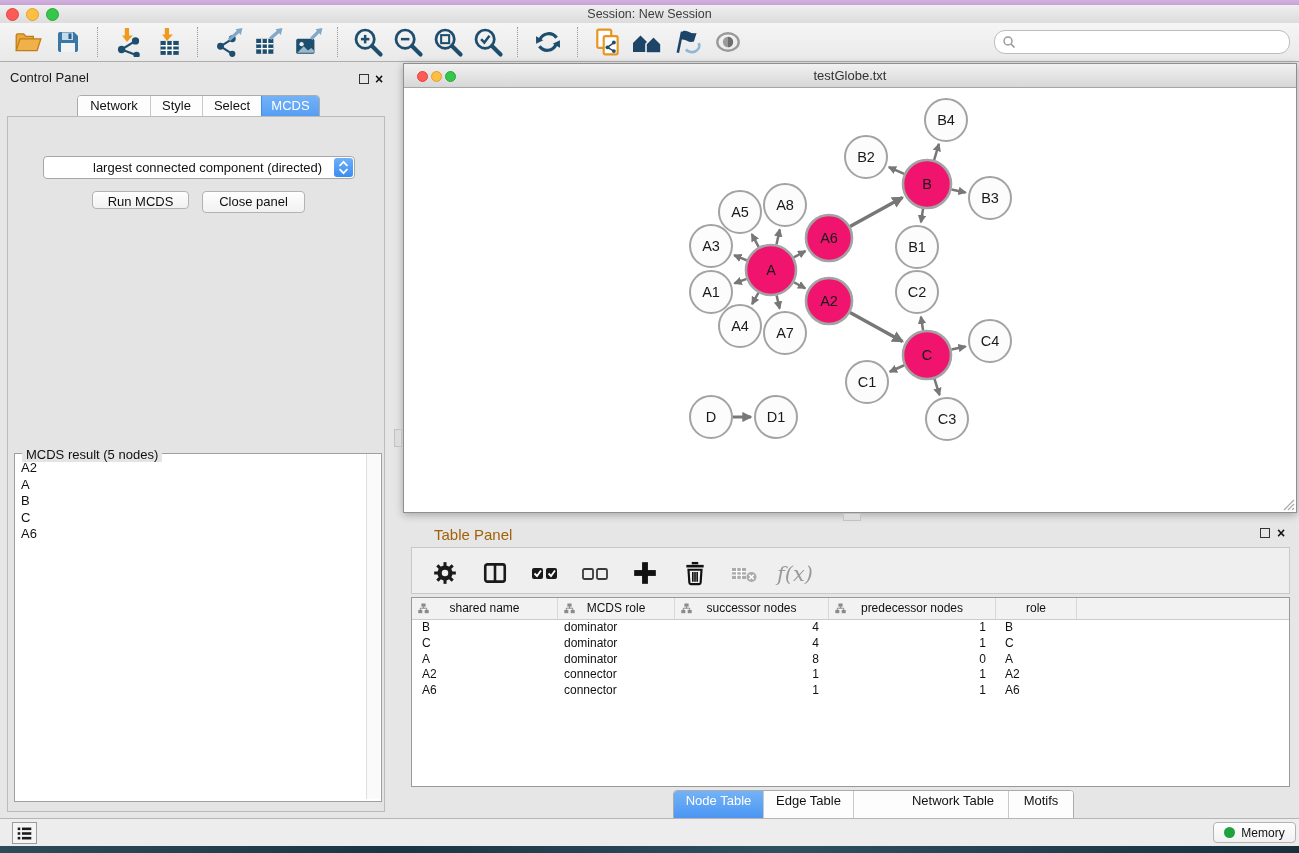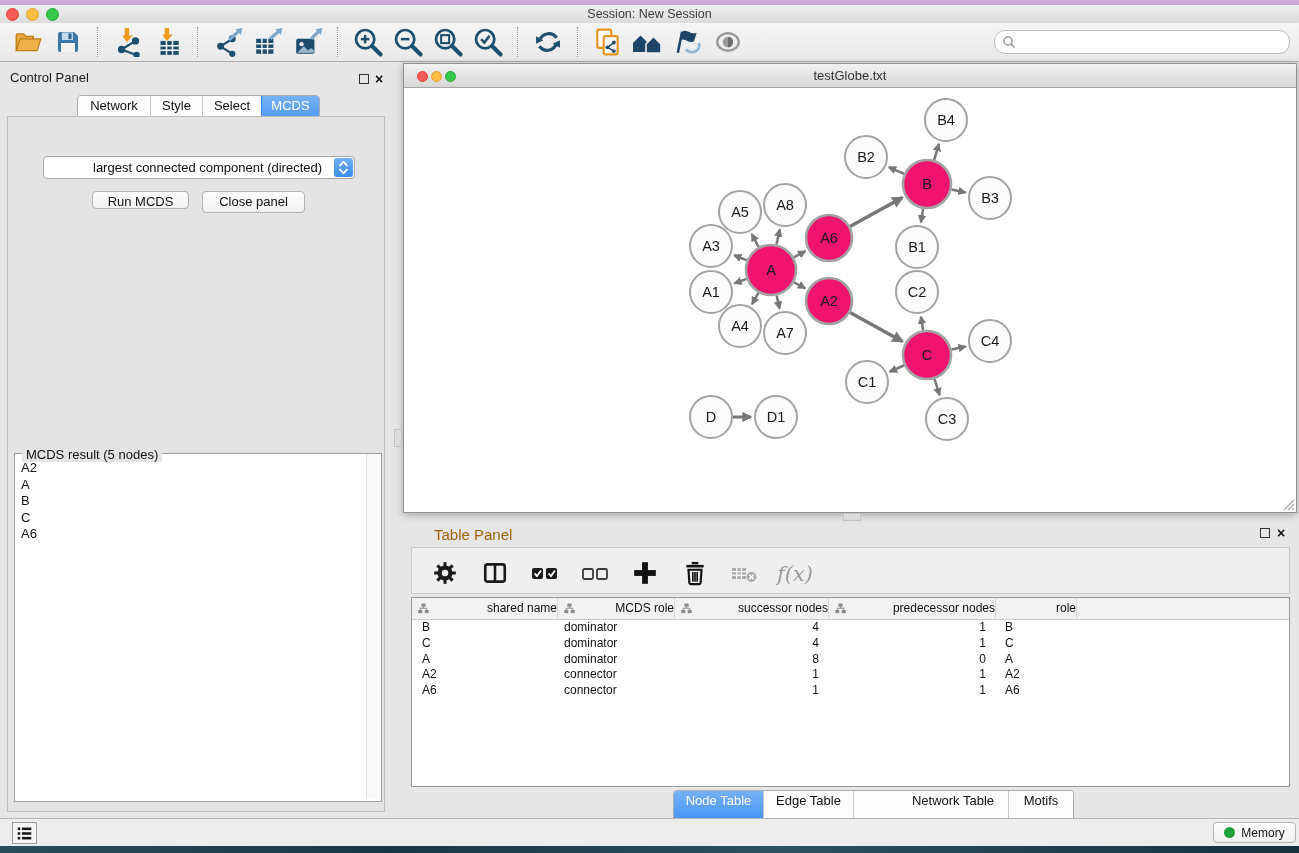--- a/index.html
+++ b/index.html
@@ -60,21 +60,21 @@
 
   
   .tp-title{left:434px;top:526px;font-size:15px;color:#a16207;}
   .tp-toolbar{left:411px;top:547px;width:879px;height:47px;background:#efefef;border:1px solid #c8c8c8;box-sizing:border-box;display:flex;align-items:center;padding-left:16px;}
   .tp-toolbar .tpi{width:34px;height:30px;display:flex;align-items:flex-end;justify-content:center;margin-right:16px;}
   .fx{font-family:"DejaVu Serif",serif;font-style:italic;color:#9a9a9a;font-size:21px;}
   .tp-table{left:411px;top:597px;width:879px;height:190px;background:#fff;border:1px solid #999;box-sizing:border-box;}
   .thead{display:flex;height:21px;background:#f2f2f2;border-bottom:1px solid #ccc;}
   .th{position:relative;box-sizing:border-box;border-right:1px solid #d8d8d8;height:21px;}
   .th .icon{position:absolute;left:6px;top:5px;}
-  .th .lbl{display:block;width:100%;text-align:right;font-size:12px;color:#111;line-height:20px;}
+  .th .lbl{display:block;width:100%;text-align:center;font-size:12px;color:#111;line-height:20px;}
   .trow{display:flex;height:15.8px;}
   .td{box-sizing:border-box;font-size:12px;color:#111;line-height:15.8px;overflow:hidden;}
   .td.l0{padding-left:10px;}  .td.l1{padding-left:6px;}
   .td.r{text-align:right;padding-right:10px;}
   .td.l4{padding-left:9px;}
   .tp-tabs{left:673px;top:790px;}
 
   
   .statusbar{left:0;top:818px;width:1299px;height:28px;background:#ededed;border-top:1px solid #b5b5b5;box-sizing:border-box;}
   .list-btn{left:12px;top:822px;width:25px;height:22px;background:#f5f5f5;border:1px solid #9c9c9c;display:flex;align-items:center;justify-content:center;box-sizing:border-box;}

